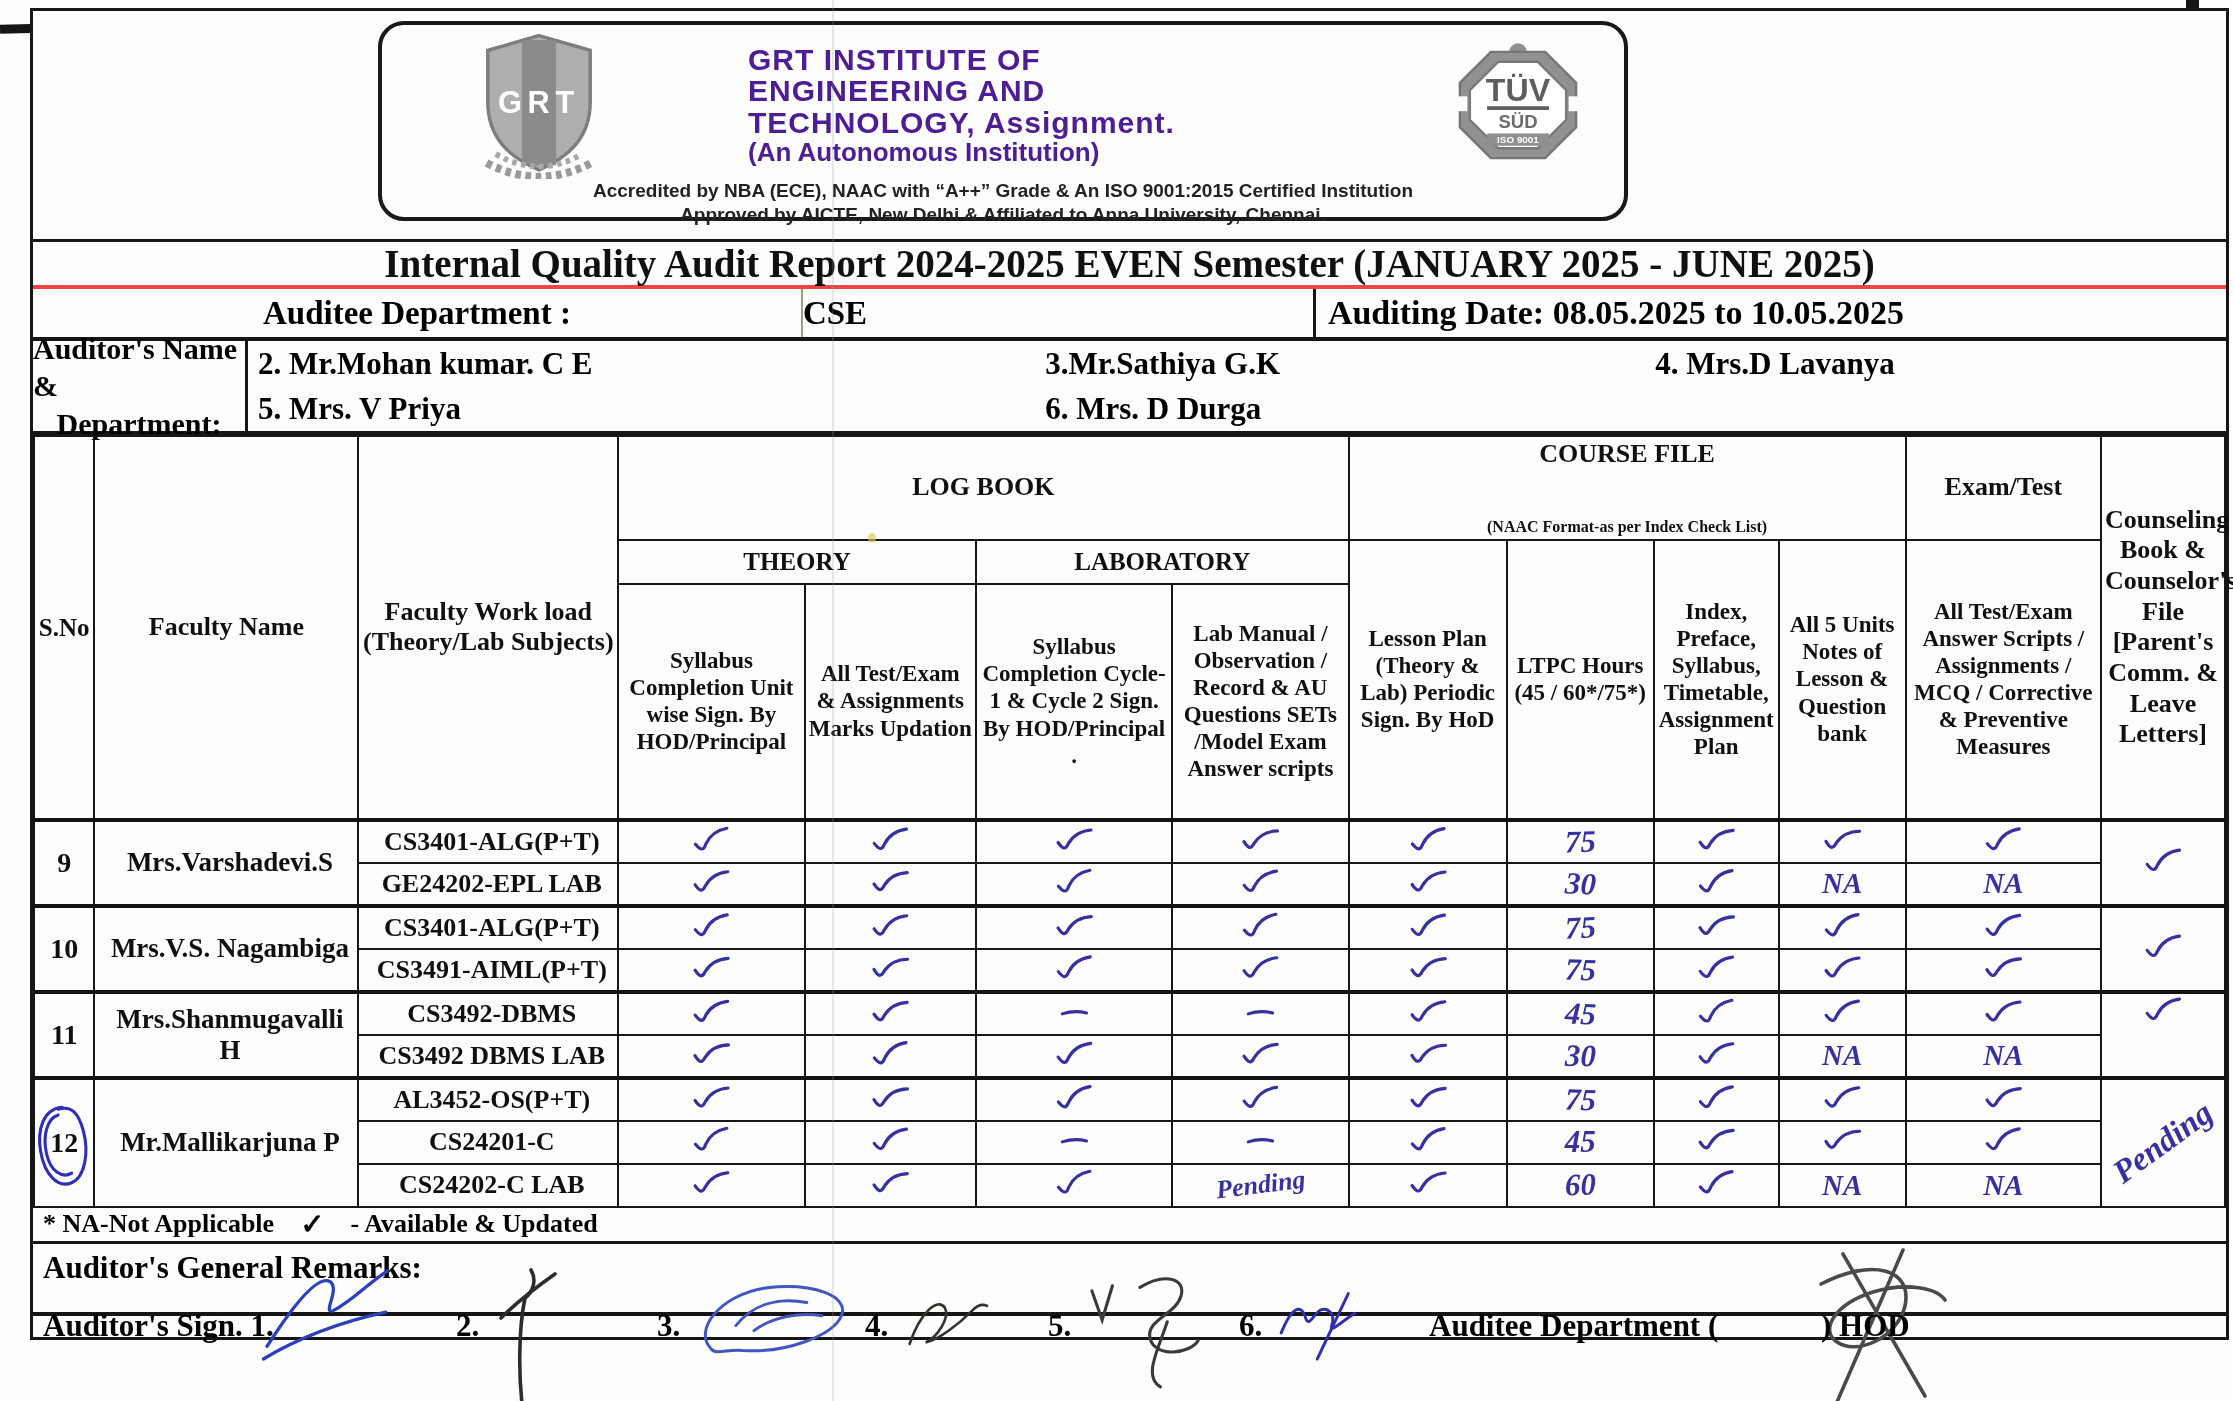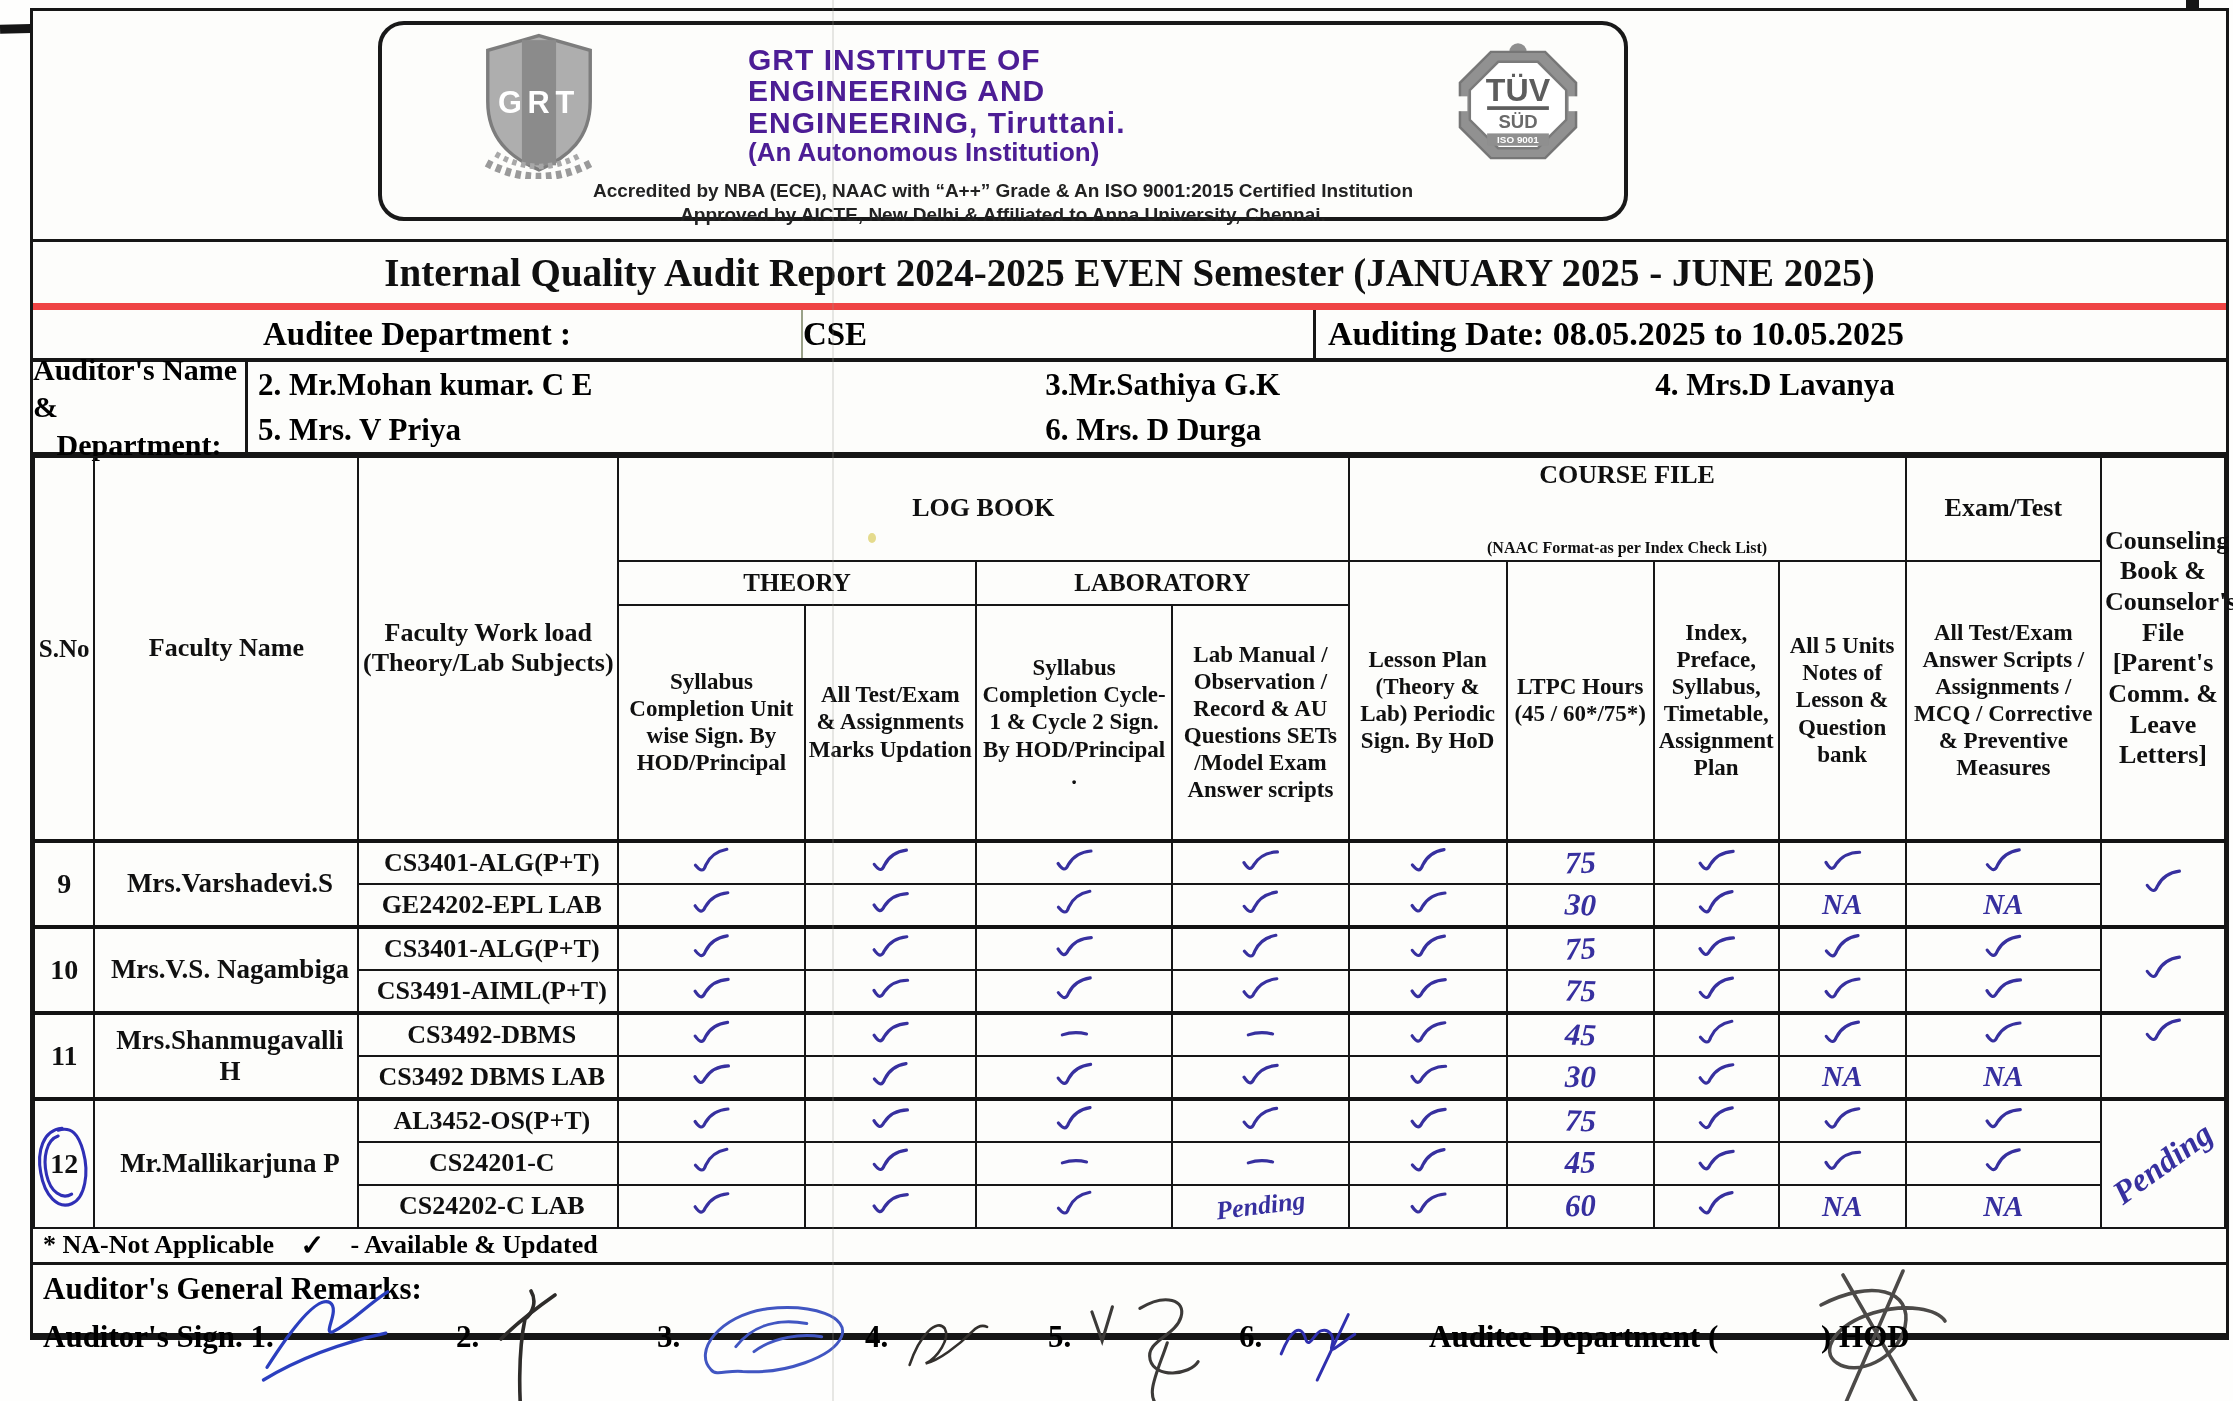--- a/index.html
+++ b/index.html
@@ -18,21 +18,21 @@
   .hdr-zone { height:228px; position:relative; flex:0 0 auto; }
   .hdr-box { position:absolute; left:345px; top:10px; width:1250px; height:200px; border:4px solid #191919; border-radius:26px; background:#fdfdfb; padding:6px 16px 4px; display:flex; flex-direction:column; }
   .hdr-top { display:flex; align-items:center; flex:1; }
   .grt-logo { margin-left:72px; flex:0 0 auto; }
   .inst-text { margin-left:140px; font-family:"Liberation Sans","DejaVu Sans",sans-serif; font-weight:bold; color:#4c1d95; font-size:30px; line-height:1.06; letter-spacing:1px; }
   .inst-text .l4 { font-size:26px; letter-spacing:0; }
   .tuv-logo { margin-left:auto; margin-right:22px; flex:0 0 auto; }
   .accred { text-align:center; font-family:"Liberation Sans","DejaVu Sans",sans-serif; font-weight:bold; color:#222; font-size:19px; line-height:1.25; }
 
   
-  .title-row { border-top:3px solid #161616; border-bottom:7px solid #ef4444; height:71px; display:flex; align-items:center; justify-content:center; font-size:39px; font-weight:bold; color:#101010; }
+  .title-row { border-top:3px solid #161616; border-bottom:4px solid #ef4444; height:50px; display:flex; align-items:center; justify-content:center; font-size:39px; font-weight:bold; color:#101010; }
   .dept-row { height:52px; border-bottom:4px solid #161616; display:flex; font-weight:bold; }
   .dept-left { flex:0 0 58.5%; border-right:3px solid #161616; display:flex; align-items:stretch; }
   .dept-label { flex:0 0 60%; display:flex; align-items:center; justify-content:center; font-size:33px; }
   .dept-value { flex:1; border-left:2px solid #9aa188; display:flex; align-items:center; font-size:33px; }
   .date-cell { flex:1; display:flex; align-items:center; padding-left:12px; font-size:34px; }
   .aud-row { height:94px; border-bottom:4px solid #161616; display:flex; font-weight:bold; }
   .aud-left { flex:0 0 215px; border-right:3px solid #161616; display:flex; flex-direction:column; align-items:center; justify-content:center; font-size:30px; line-height:1.25; }
   .aud-grid { flex:1; display:grid; grid-template-columns:40% 31% 29%; grid-auto-rows:1fr; align-items:center; padding-left:10px; font-size:31px; }
 
   
@@ -92,21 +92,21 @@
           <svg class="grt-logo" width="138" height="148" viewBox="0 0 120 130">
             <path d="M60 4 L105 17 V62 C105 94 86 111 60 122 C34 111 15 94 15 62 V17 Z" fill="#aeaeae" stroke="#7d7d7d" stroke-width="3"></path>
             <rect x="45" y="8" width="30" height="110" fill="#8b8b8b"></rect>
             <text x="60" y="72" text-anchor="middle" font-family="Liberation Sans, sans-serif" font-size="27" font-weight="bold" fill="#ffffff" letter-spacing="5">GRT</text>
             <path d="M14 116 Q60 140 106 116" fill="none" stroke="#9a9a9a" stroke-width="7" stroke-dasharray="5 4"></path>
             <path d="M22 108 Q60 130 98 108" fill="none" stroke="#a8a8a8" stroke-width="5" stroke-dasharray="4 4"></path>
           </svg>
           <div class="inst-text">
             <div>GRT INSTITUTE OF</div>
             <div>ENGINEERING AND</div>
-            <div>ENGINEERING, Tiruttani.</div>
+            <div>TECHNOLOGY, Assignment.</div>
             <div class="l4">(An Autonomous Institution)</div>
           </div>
           <svg class="tuv-logo" width="136" height="126" viewBox="0 0 110 102">
             <circle cx="55" cy="8" r="7" fill="#8f8f8f"></circle>
             <polygon points="33,8 77,8 102,33 102,69 77,94 33,94 8,69 8,33" fill="#919191" stroke="#767676" stroke-width="2"></polygon>
             <polygon points="39,16 71,16 94,39 94,63 71,86 39,86 16,63 16,39" fill="#ffffff" stroke="#7a7a7a" stroke-width="2"></polygon>
             <rect x="2" y="44" width="12" height="12" fill="#fdfdfb"></rect>
             <rect x="96" y="44" width="12" height="12" fill="#fdfdfb"></rect>
             <text x="55" y="48" text-anchor="middle" font-family="Liberation Sans, sans-serif" font-size="26" font-weight="bold" fill="#5d5d5d">TÜV</text>
             <rect x="30" y="52" width="50" height="3" fill="#5d5d5d"></rect>

